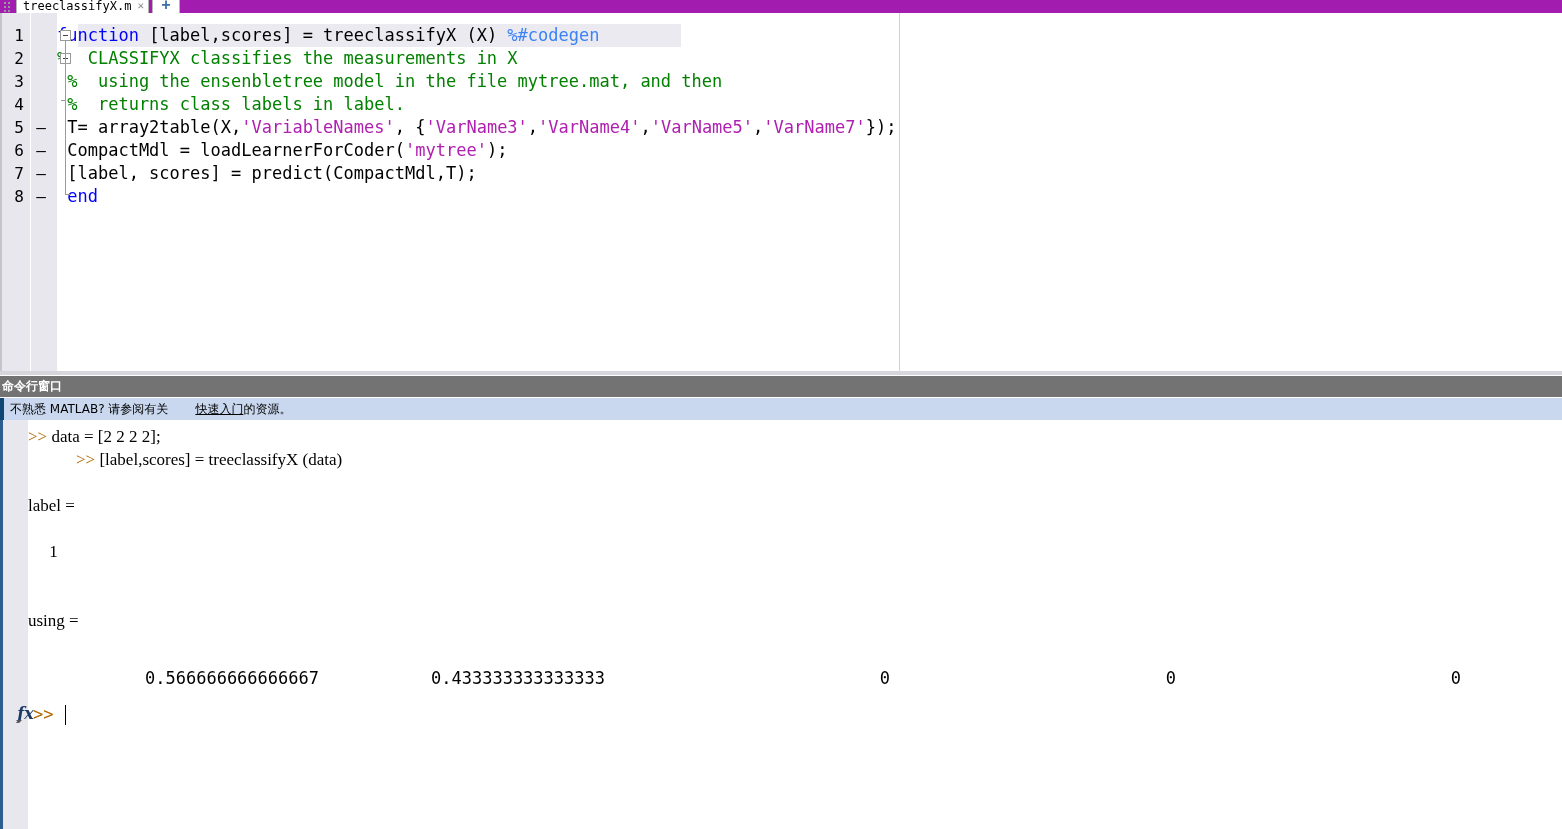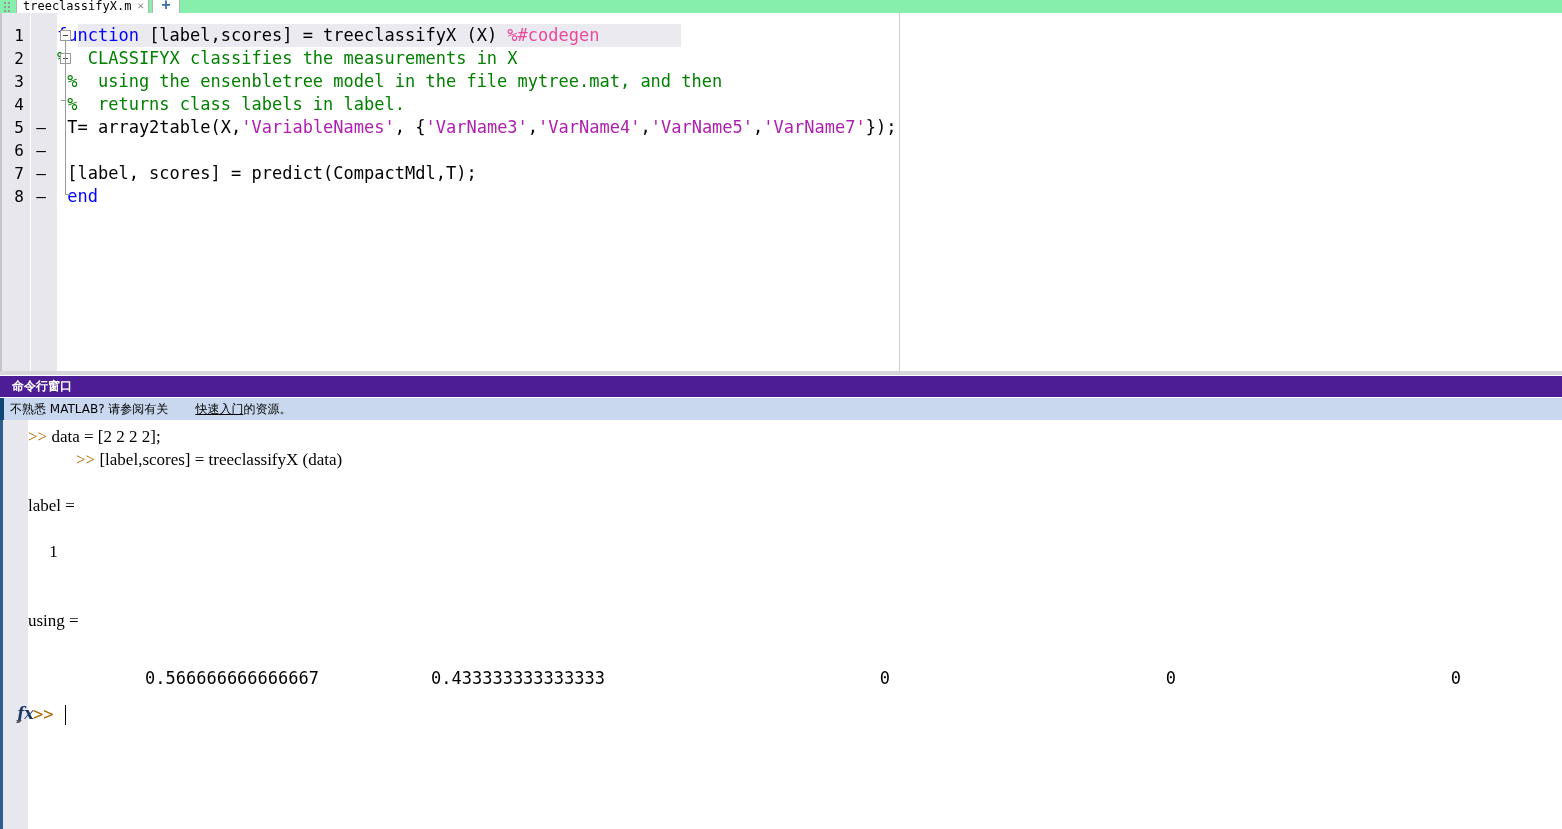--- a/index.html
+++ b/index.html
@@ -12,21 +12,21 @@
   #app {
     position: relative;
     width: 1562px; height: 829px;
     background: #ffffff;
   }
 
   
   .tabstrip {
     position: absolute; left: 0; top: 0;
     width: 1562px; height: 13px;
-    background: #86efac;
+    background: #a21caf;
     border-bottom: 1px solid #c8c8c8;
     overflow: hidden;
   }
   .grip {
     position: absolute; left: 2px; top: 0px;
     width: 9px; height: 13px;
     background-image:
       radial-gradient(#9a9a9a 40%, transparent 41%);
     background-size: 4px 4px;
     background-position: 1px 1px;
@@ -151,41 +151,41 @@
   .cur-line-hl {
     position: absolute;
     background: #eaeaf0;
     height: 23px;
   }
 
   
   .kw      { color: #0000ff; }
   .comment { color: #028000; }
   .str     { color: #b020b0; }
-  .pragma  { color: #ec4899; }
+  .pragma  { color: #3b82f6; }
   .plain   { color: #000000; }
 
   
   .editor-sep {
     position: absolute; left: 0; top: 371px;
     width: 1562px; height: 4px;
     background: #d6d6dc;
   }
 
   
   .cw-title {
     position: absolute; left: 0; top: 376px;
     width: 1562px; height: 21px;
-    background: #4c1d95;
+    background: #737373;
     color: #ffffff;
     font-family: "DejaVu Sans", sans-serif;
     font-size: 12px;
     font-weight: bold;
     line-height: 21px;
-    padding-left: 12px;
+    padding-left: 2px;
     box-sizing: border-box;
     white-space: nowrap;
   }
   .cw-info {
     position: absolute; left: 0; top: 398px;
     width: 1562px; height: 22px;
     background: #c9d8ee;
     border-left: 4px solid #0e4675;
     box-sizing: border-box;
     font-family: "DejaVu Sans", sans-serif;
@@ -304,20 +304,21 @@
 
     <div class="cur-line-hl" id="curhl" style="top: 11px; left: 78px; width: 603px;"></div>
 
     <div class="code-area" id="code-area">
       <div class="colguide"></div>
     <div class="line" style="top: 11px;"><span class="kw">function </span><span class="plain">[label,scores] = treeclassifyX (X) </span><span class="pragma">%#codegen</span></div>
         <div class="line" style="top: 34px;"><span class="comment">%  CLASSIFYX classifies the measurements in X</span></div>
         <div class="line" style="top: 57px;"><span class="comment"> %  using the ensenbletree model in the file mytree.mat, and then</span></div>
         <div class="line" style="top: 80px;"><span class="comment"> %  returns class labels in label.</span></div>
         <div class="line" style="top: 103px;"><span class="plain"> T= array2table(X,</span><span class="str">'VariableNames'</span><span class="plain">, {</span><span class="str">'VarName3'</span><span class="plain">,</span><span class="str">'VarName4'</span><span class="plain">,</span><span class="str">'VarName5'</span><span class="plain">,</span><span class="str">'VarName7'</span><span class="plain">});</span></div>
+        <div class="line" style="top: 126px;"><span class="plain"> CompactMdl = loadLearnerForCoder(</span><span class="str">'mytree'</span><span class="plain">);</span></div>
         <div class="line" style="top: 172px;"><span class="plain"> </span><span class="kw">end</span></div>
         <div class="line" style="top: 149px;"><span class="plain"> [label, scores] = predict(CompactMdl,T);</span></div>
       </div>
 
     <div id="gutter-nums-host">
         <div class="lnum" style="left: 2px; top: 11px;">1</div>
         <div class="lnum" style="left: 2px; top: 34px;">2</div>
         <div class="lnum" style="left: 2px; top: 57px;">3</div>
         <div class="lnum" style="left: 2px; top: 80px;">4</div>
         <div class="lnum" style="left: 2px; top: 103px;">5</div>

